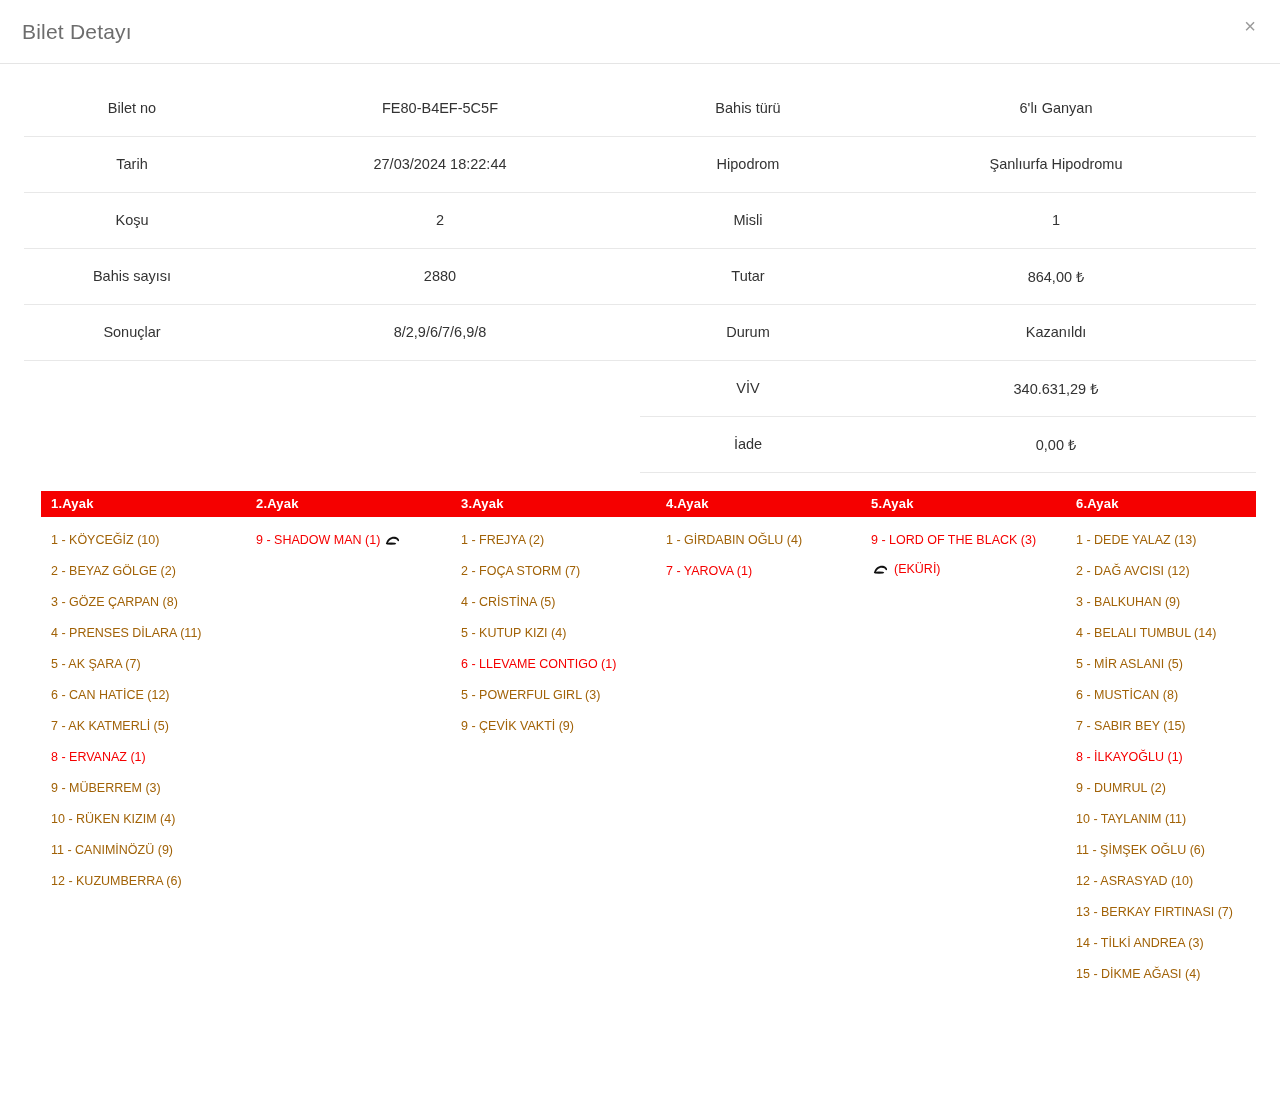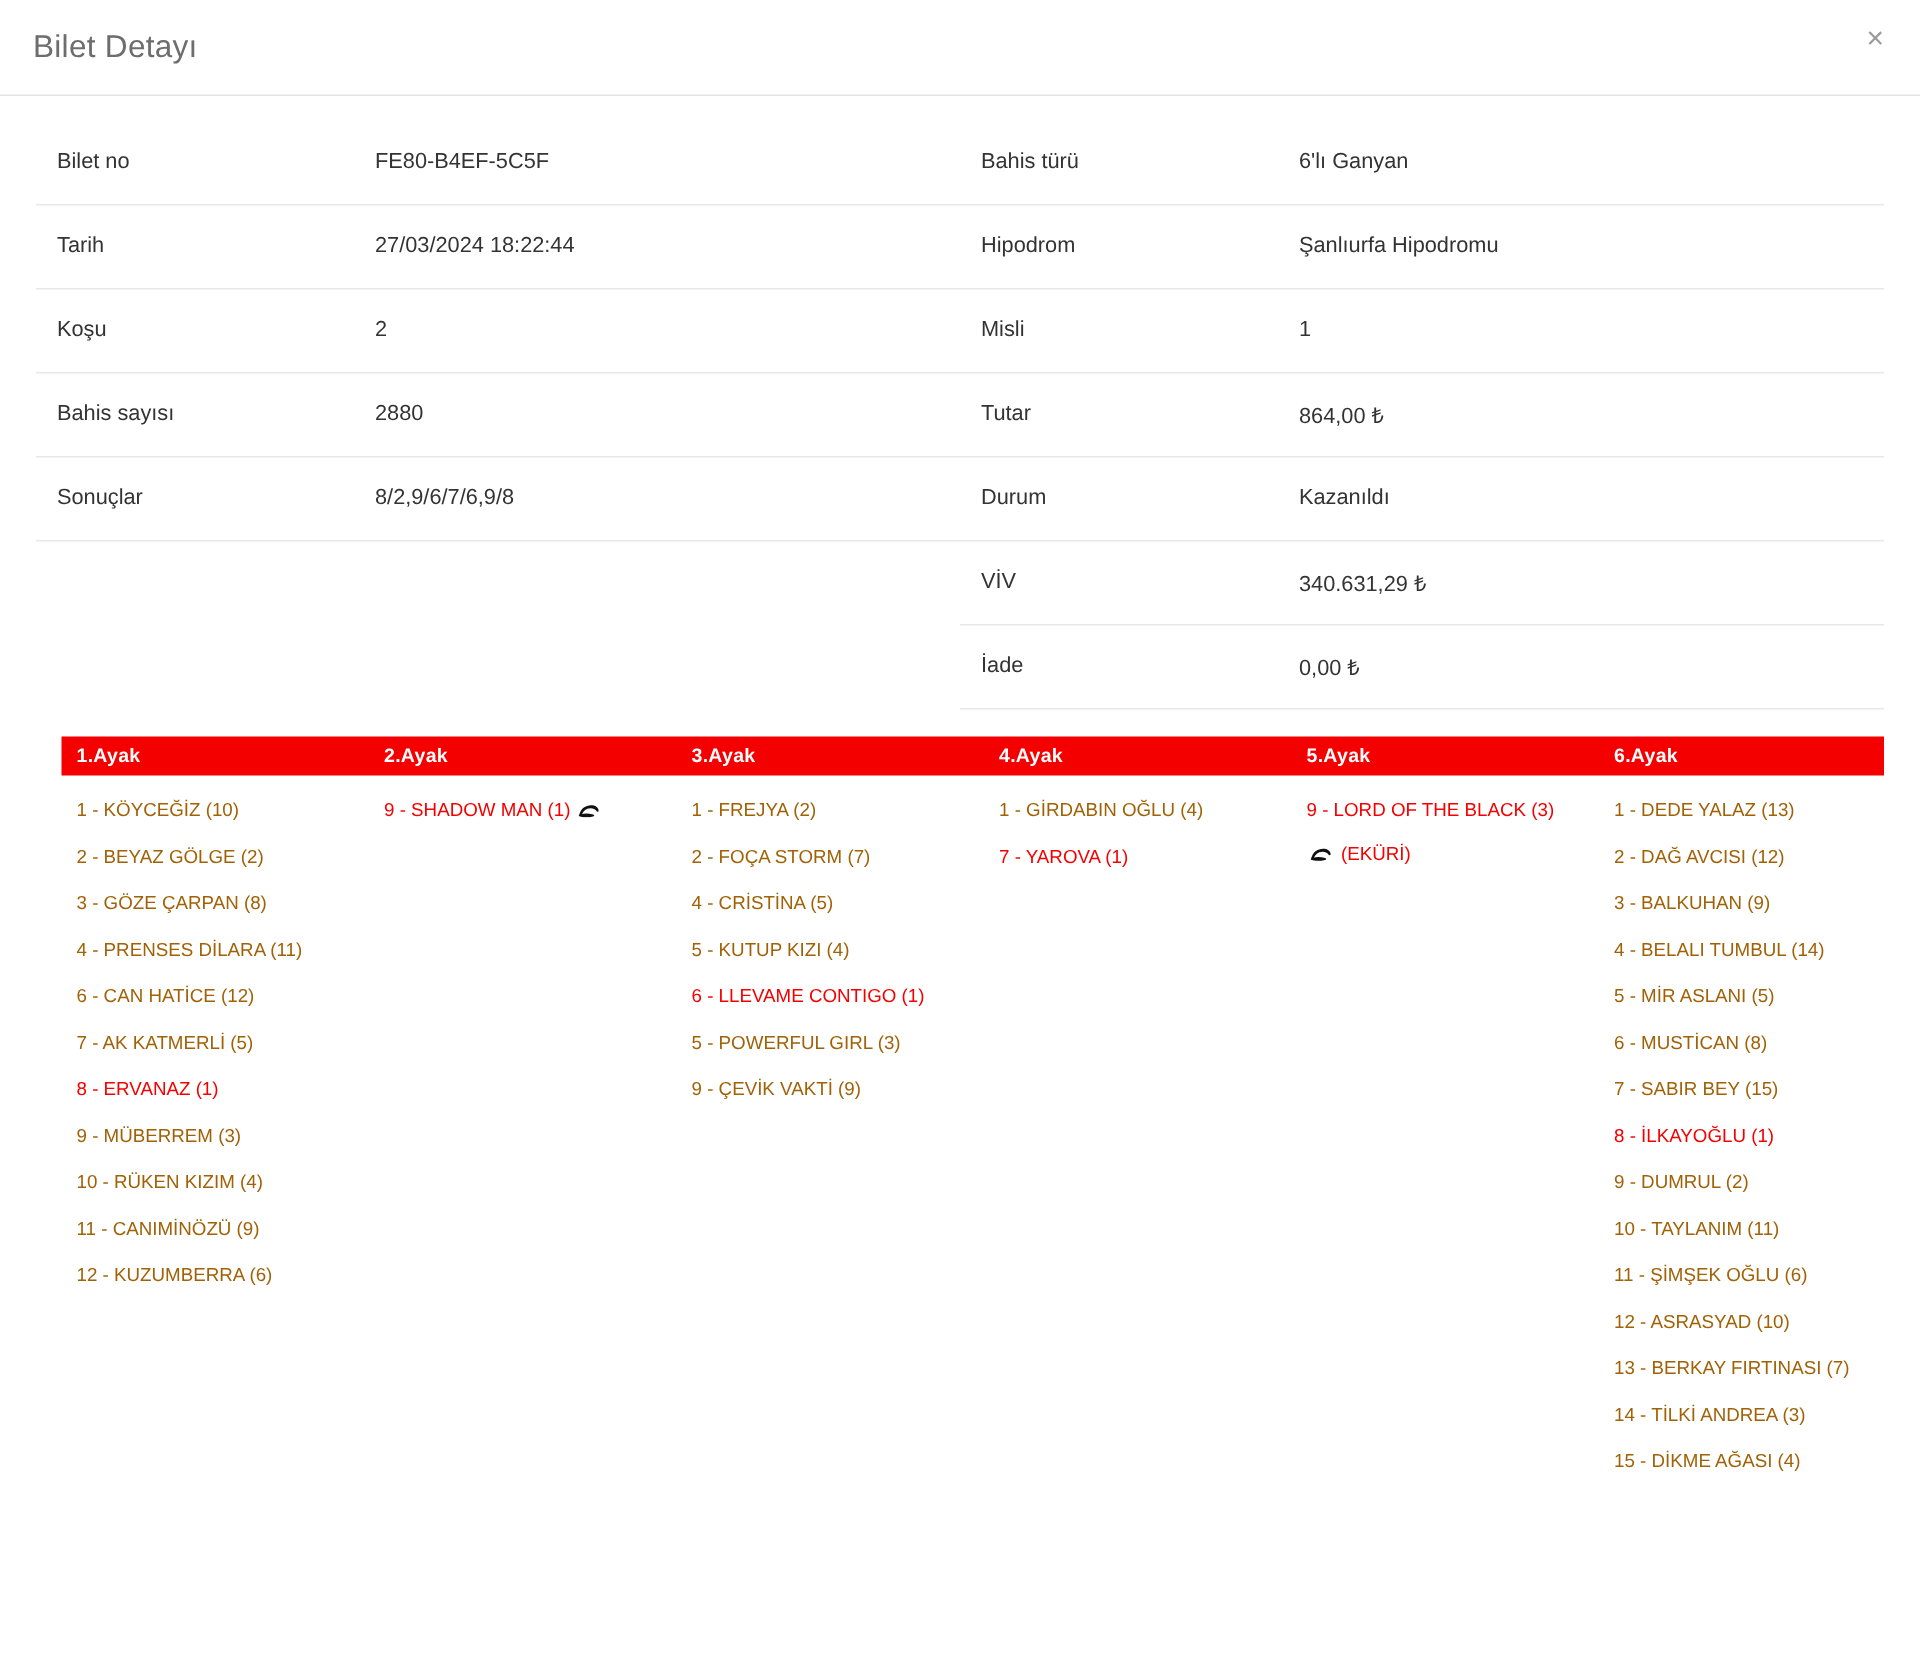--- a/index.html
+++ b/index.html
@@ -38,20 +38,21 @@
     font-size: 20px;
     color: #9a9a9a;
     background: none;
     border: none;
     cursor: pointer;
     line-height: 1;
     padding: 4px;
   }
   .modal-body {
     padding: 16px 32px 0 24px;
+    text-align: center;
   }
   table.info {
     width: 1232px;
     border-collapse: collapse;
     table-layout: fixed;
   }
   table.info td {
     border-bottom: 1px solid #e8e8e8;
     padding: 14px 10px 14px 14px;
     font-size: 14.5px;
@@ -177,20 +178,21 @@
         <div class="leg-head">4.Ayak</div>
         <div class="leg-head">5.Ayak</div>
         <div class="leg-head">6.Ayak</div>
       </div>
     <div class="legs-cols">
         <div class="leg-col">
           <div class="runner"><span>1 - KÖYCEĞİZ (10)</span></div>
           <div class="runner"><span>2 - BEYAZ GÖLGE (2)</span></div>
           <div class="runner"><span>3 - GÖZE ÇARPAN (8)</span></div>
           <div class="runner"><span>4 - PRENSES DİLARA (11)</span></div>
+          <div class="runner"><span>5 - AK ŞARA (7)</span></div>
           <div class="runner"><span>6 - CAN HATİCE (12)</span></div>
           <div class="runner"><span>7 - AK KATMERLİ (5)</span></div>
           <div class="runner sel"><span>8 - ERVANAZ (1)</span></div>
           <div class="runner"><span>9 - MÜBERREM (3)</span></div>
           <div class="runner"><span>10 - RÜKEN KIZIM (4)</span></div>
           <div class="runner"><span>11 - CANIMİNÖZÜ (9)</span></div>
           <div class="runner"><span>12 - KUZUMBERRA (6)</span></div>
         </div>
         <div class="leg-col">
           <div class="runner sel"><span>9 - SHADOW MAN (1)</span><span class="cap"><svg width="15" height="9" viewBox="0 0 15 9">

